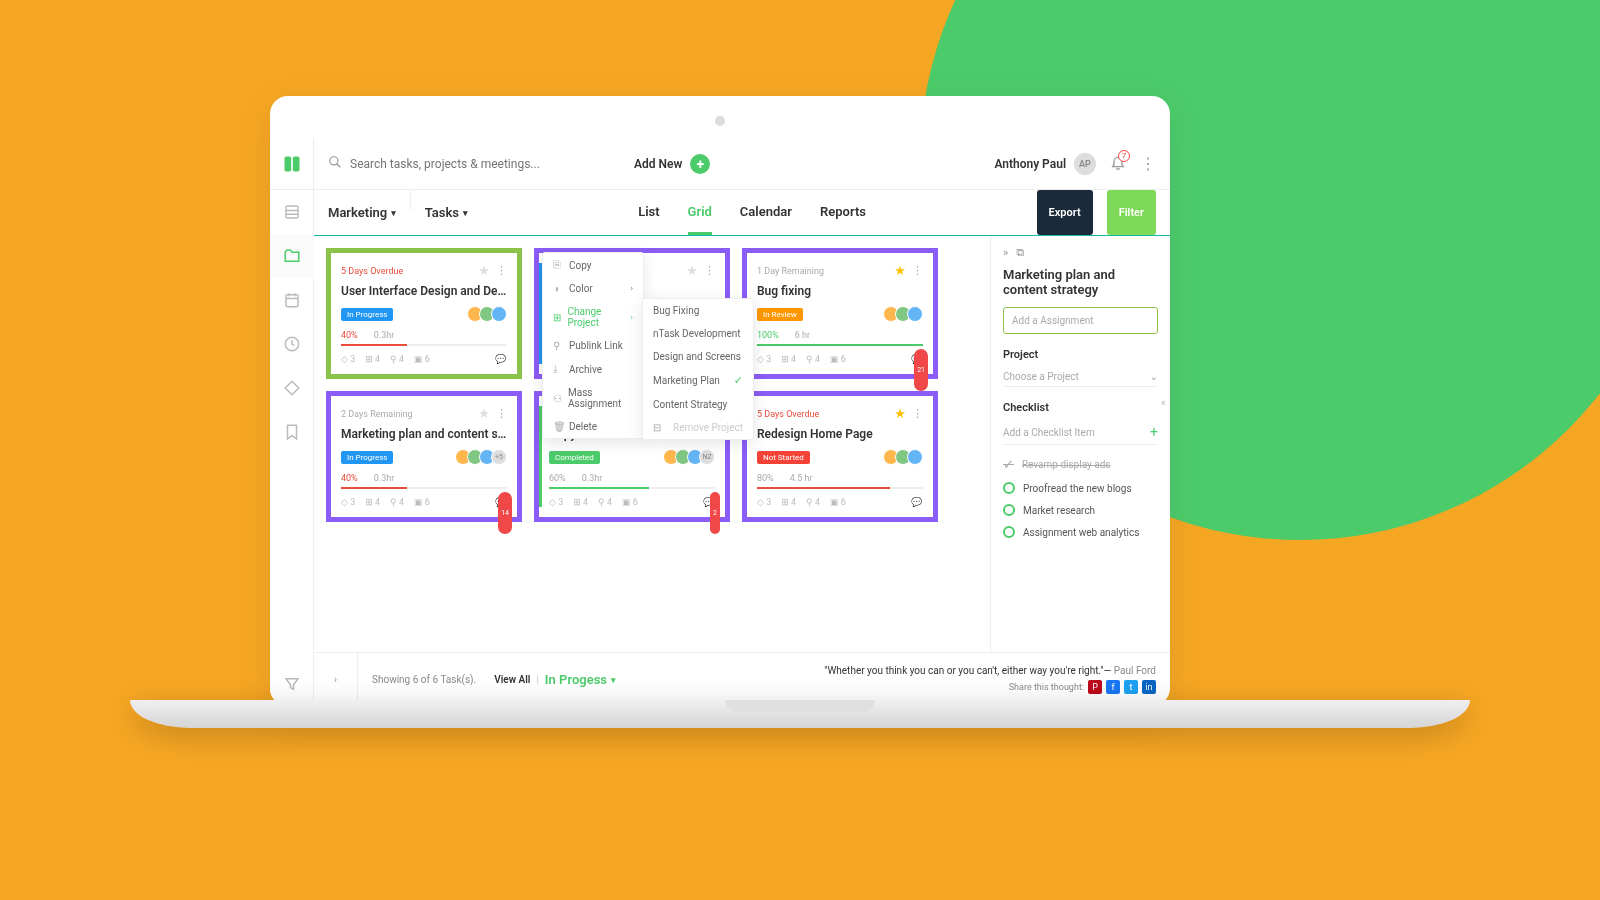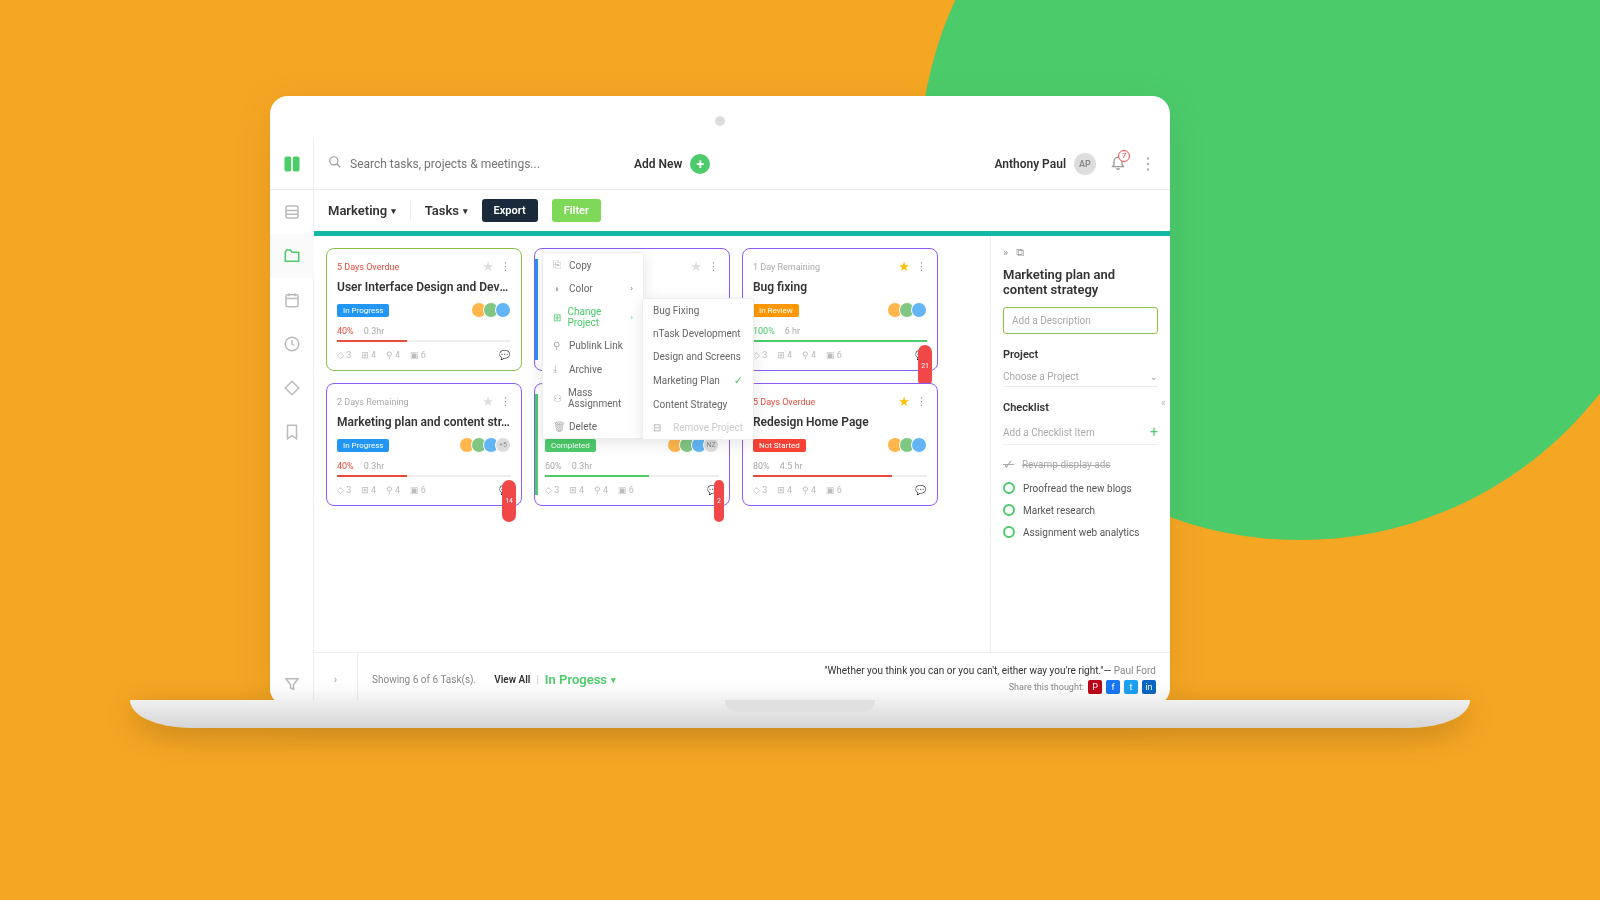--- a/index.html
+++ b/index.html
@@ -25,50 +25,50 @@
 .search-icon{color:#999;margin-right:8px}
 .search{border:none;outline:none;font-size:12px;color:#999;flex:1}
 .addnew{display:flex;align-items:center;gap:8px;font-size:12px;font-weight:600;color:#333;margin:0 20px}
 .plus-btn{width:20px;height:20px;border-radius:50%;background:#4CCB6A;color:#fff;display:flex;align-items:center;justify-content:center;font-size:14px}
 .user{display:flex;align-items:center;gap:8px;font-size:12px;font-weight:600;color:#333}
 .avatar{width:22px;height:22px;border-radius:50%;background:#ddd;display:flex;align-items:center;justify-content:center;font-size:9px;color:#888}
 .bell{position:relative;margin:0 14px;color:#999}
 .bell-badge{position:absolute;top:-4px;right:-4px;width:12px;height:12px;border-radius:50%;border:1px solid #F04848;color:#F04848;font-size:8px;display:flex;align-items:center;justify-content:center;background:#fff}
 .dots{color:#999;cursor:pointer}
 
-.subbar{height:46px;border-bottom:5px solid #14b8a6;display:flex;align-items:center;padding:0 14px;gap:14px}
+.subbar{height:46px;border-bottom:1px solid #14b8a6;display:flex;padding:0 14px;gap:14px}
 .dd{font-size:13px;font-weight:600;color:#333;display:flex;align-items:center;gap:4px;cursor:pointer}
 .caret{font-size:9px}
 .divider{width:1px;height:20px;background:#eee}
 .tabs{display:flex;gap:28px;margin:0 auto}
 .tab{font-size:13px;font-weight:600;color:#333;padding:14px 0;cursor:pointer;border-bottom:3px solid transparent}
 .tab.active{color:#4CCB6A;border-bottom-color:#4CCB6A}
 .btn{padding:5px 12px;border-radius:3px;font-size:11px;font-weight:600;cursor:pointer;border:none}
 .btn-dark{background:#1a2a3a;color:#fff}
 .btn-green{background:#7DD957;color:#fff}
 
 .content{flex:1;display:flex;min-height:0}
 .cards-area{flex:1;padding:12px;position:relative;overflow:hidden}
 .cards-grid{display:grid;grid-template-columns:repeat(3,196px);gap:12px}
-.card{background:#fff;border:1px solid #8b5cf6;border-radius:8px;padding:10px;position:relative;font-size:11px}
+.card{background:#fff;border:5px solid #8b5cf6;border-radius:0;padding:10px;position:relative;font-size:11px}
 .card.sel{border-color:#8BC34A}
 .card-top{display:flex;align-items:center;justify-content:space-between;margin-bottom:6px}
 .due{font-size:9px;color:#aaa}
 .due.red{color:#E74C3C}
 .star{color:#ddd;font-size:13px}
 .star.on{color:#FFC107}
 .card-title{font-size:12px;font-weight:600;color:#333;margin-bottom:8px;white-space:nowrap;overflow:hidden;text-overflow:ellipsis}
 .status-row{display:flex;align-items:center;justify-content:space-between;margin-bottom:8px}
 .badge{padding:2px 6px;border-radius:2px;font-size:8px;color:#fff}
 .badge.blue{background:#2196F3}.badge.orange{background:#FF9800}.badge.green{background:#4CCB6A}.badge.red{background:#F44336}
 .avatars{display:flex}
 .av{width:16px;height:16px;border-radius:50%;background:#ddd;border:1px solid #fff;margin-left:-4px;font-size:7px;display:flex;align-items:center;justify-content:center;color:#888}
 .av:first-child{margin-left:0}
 .av.a1{background:#FFB74D}.av.a2{background:#81C784}.av.a3{background:#64B5F6}
-.progress-row{display:flex;gap:10px;font-size:9px;color:#aaa;margin-bottom:4px}
+.progress-row{display:flex;gap:16px;font-size:9px;color:#aaa;margin-bottom:4px}
 .progress-row .pct.red{color:#E74C3C}.progress-row .pct.green{color:#4CCB6A}
 .pbar{height:2px;background:#eee;margin-bottom:8px;position:relative}
 .pbar-fill{height:100%;background:#4CCB6A}
 .pbar-fill.red{background:#E74C3C}
 .meta-row{display:flex;gap:10px;align-items:center;color:#bbb;font-size:9px}
 .meta-item{display:flex;align-items:center;gap:2px}
 .chat{margin-left:auto;position:relative}
 .chat-badge{position:absolute;top:-5px;right:-5px;background:#F04848;color:#fff;font-size:7px;border-radius:7px;padding:17px 3px}
 .stripe{position:absolute;left:0;top:10px;bottom:10px;width:3px}
 .stripe.blue{background:#2196F3}.stripe.green{background:#4CCB6A}
@@ -198,20 +198,26 @@
         <div class="subbar">
           <div class="dd">
               <span>Marketing</span> 
               <span class="caret">▾</span>
             </div>
           <div class="divider"></div>
           <div class="dd">
               <span>Tasks</span> 
               <span class="caret">▾</span>
             </div>
+          <div class="tabs">
+            <div class="tab">List</div>
+            <div class="tab active">Grid</div>
+            <div class="tab">Calendar</div>
+            <div class="tab">Reports</div>
+          </div>
           <button class="btn btn-dark">Export</button>
           <button class="btn btn-green">Filter</button>
         </div>
 
         <div class="content">
           <div class="cards-area">
             <div class="cards-grid" id="cards-grid">
                 <div class="card sel">
     <div class="card-top">
                     <span class="due red">5 Days Overdue</span>
@@ -466,21 +472,21 @@
                 </div>
               </div>
           </div>
 
           <div class="panel">
             <div class="panel-top">
               <span>»</span>
               <span>⧉</span>
             </div>
             <div class="panel-title">Marketing plan and content strategy</div>
-            <div class="desc-input">Add a Description</div>
+            <div class="desc-input">Add a Assignment</div>
             <div class="panel-label">Project</div>
             <div class="select">
               <span>Choose a Project</span>
               <span>⌄</span>
             </div>
             <div class="panel-label">Checklist</div>
             <div class="check-input">
               <span>Add a Checklist Item</span>
               <span class="add">+</span>
             </div>

